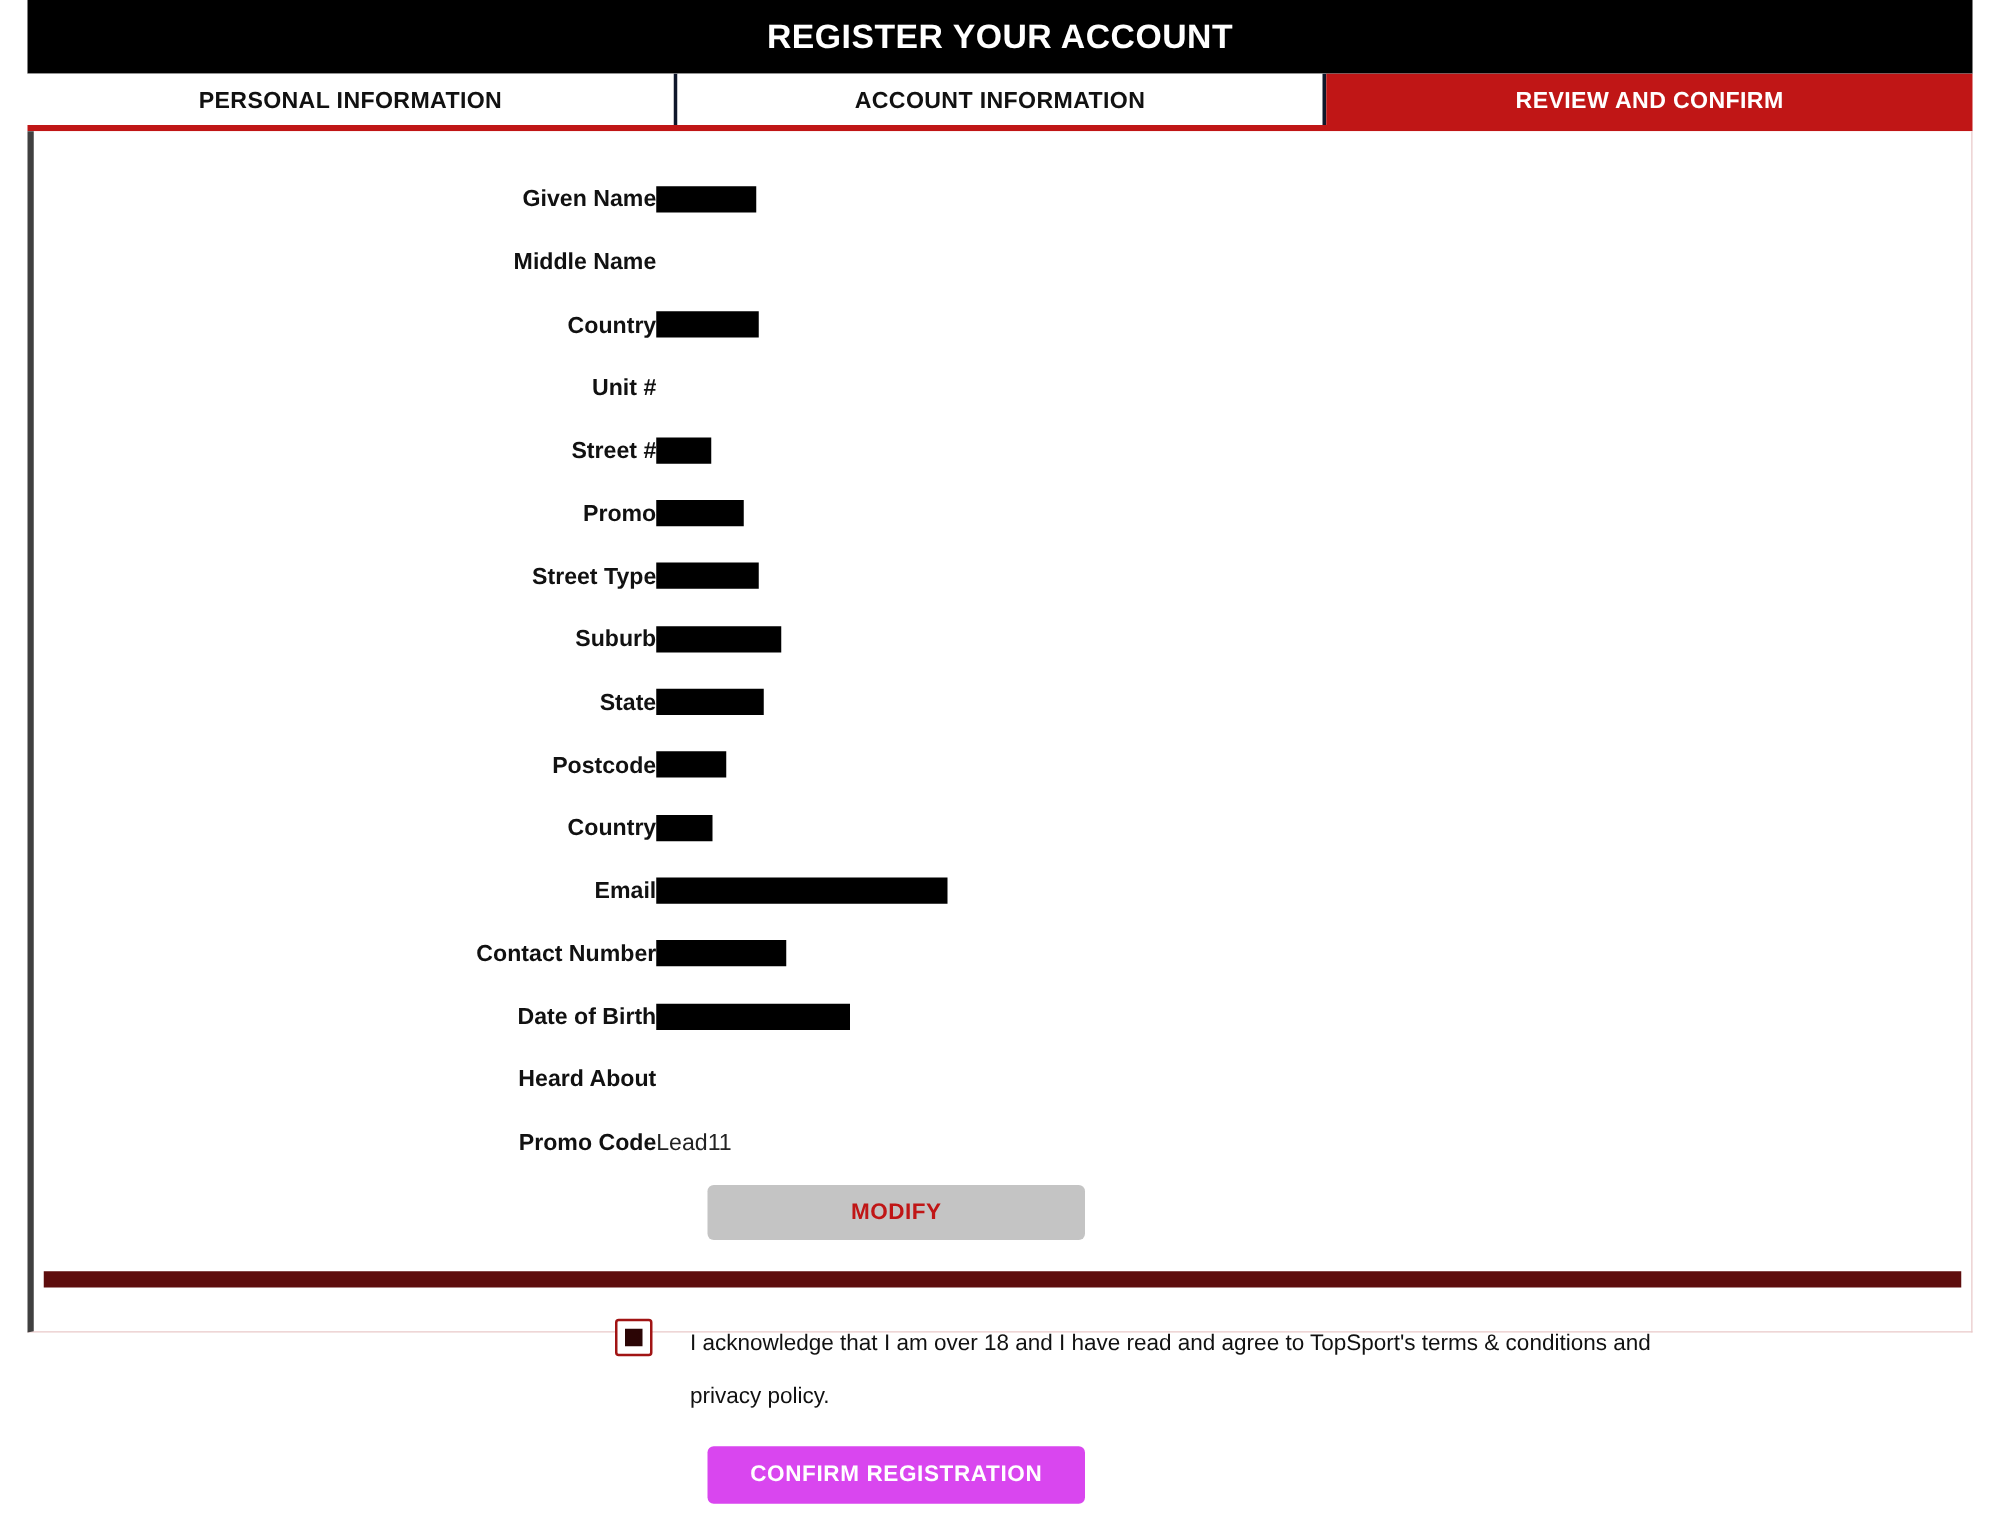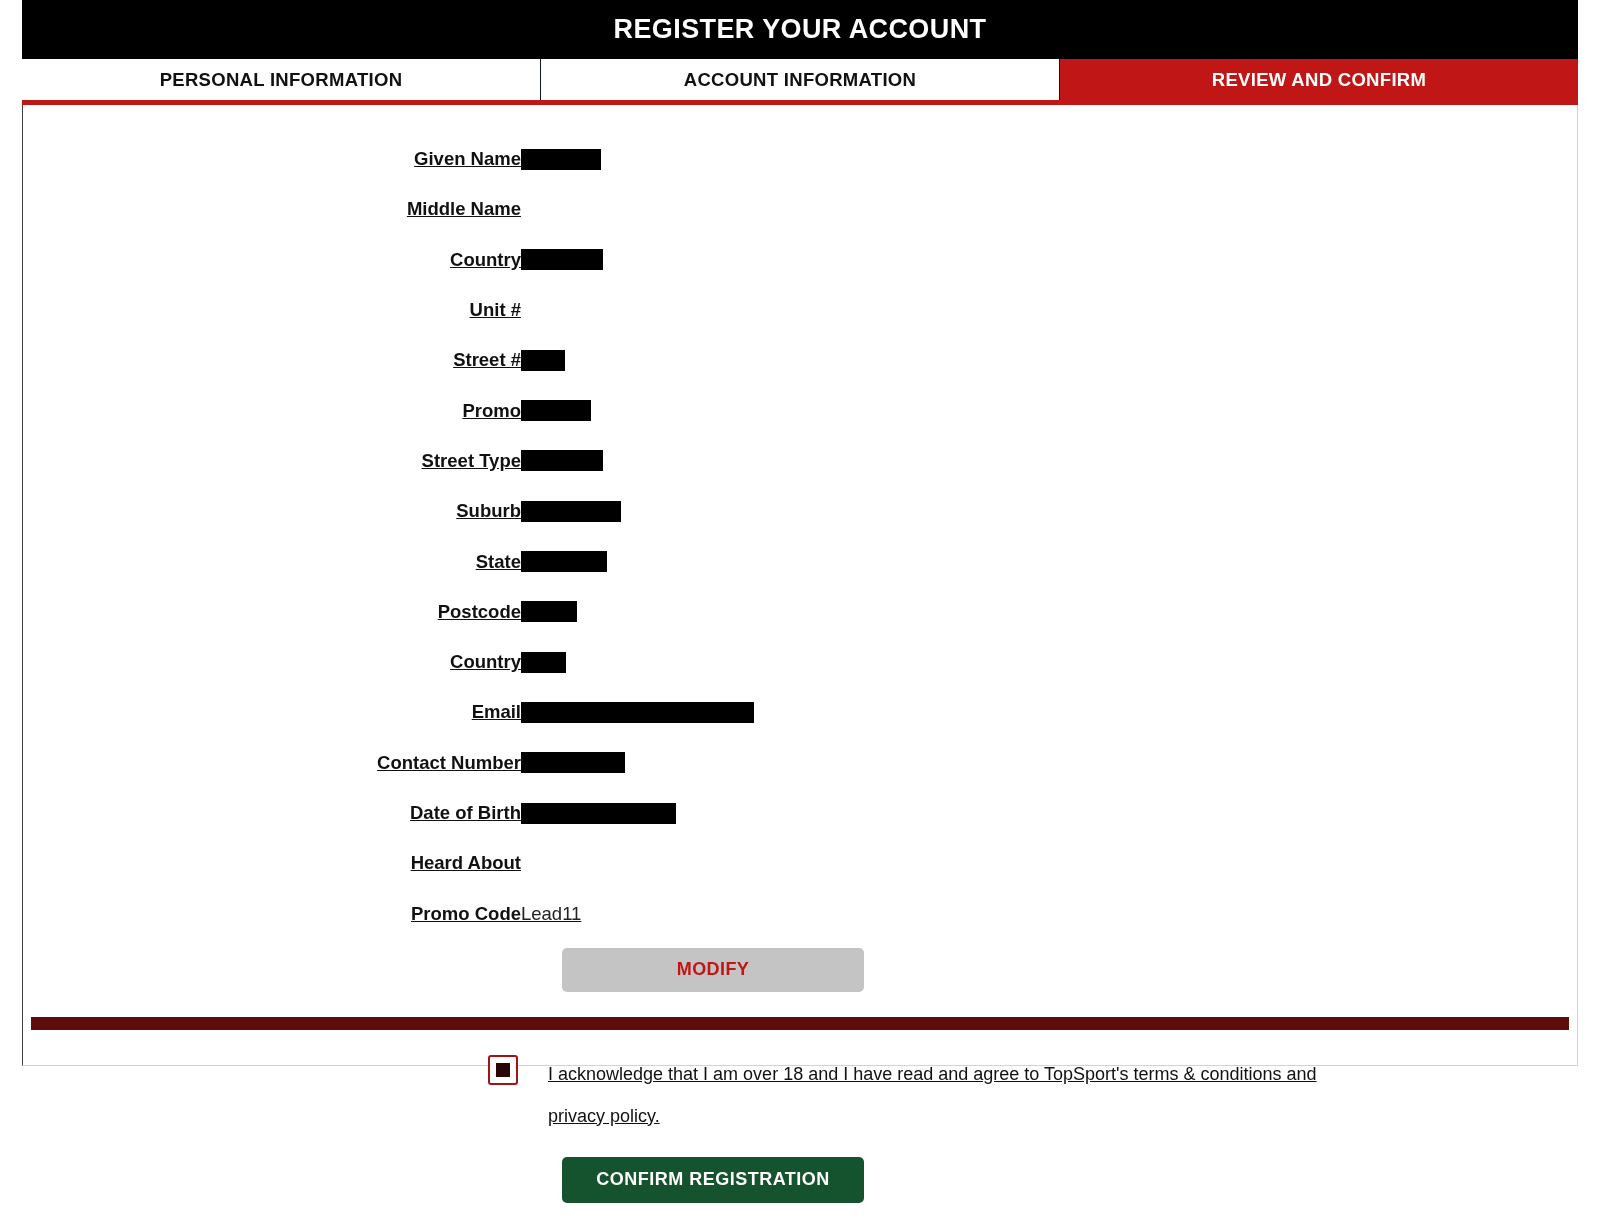--- a/index.html
+++ b/index.html
@@ -46,39 +46,38 @@
   .tab {
     flex: 1 1 0;
     display: flex;
     align-items: center;
     justify-content: center;
     font-size: 18.5px;
     font-weight: bold;
     letter-spacing: 0.3px;
     color: #111111;
     background: #ffffff;
-    border-right: 1px solid #0f172a;
+    border-right: 3px solid #0f172a;
     box-sizing: border-box;
   }
   .tab:last-child { border-right: none; }
   .tab.active {
     background: #c01616;
     color: #ffffff;
   }
 
   
   .panel {
-    border-left: 1px solid #404040;
+    border-left: 5px solid #404040;
     border-right: 1px solid #e9c9c9;
     border-bottom: 1px solid #e9c9c9;
     height: 961px;
     box-sizing: border-box;
     position: relative;
     background: #ffffff;
-    text-decoration: underline;
   }
 
   
   .summary {
     padding-top: 29px;
   }
   .row {
     display: flex;
     align-items: center;
     height: 50.3px;
@@ -165,21 +164,21 @@
   }
 
   
   .confirm-wrap {
     margin-top: 20px;
     padding-left: 539px;
   }
   .btn-confirm {
     width: 302px;
     height: 46px;
-    background: #14532d;
+    background: #d946ef;
     border: none;
     border-radius: 5px;
     color: #ffffff;
     font-size: 18px;
     font-weight: bold;
     letter-spacing: 0.5px;
     cursor: pointer;
     font-family: "Liberation Sans", sans-serif;
   }
 </style>

